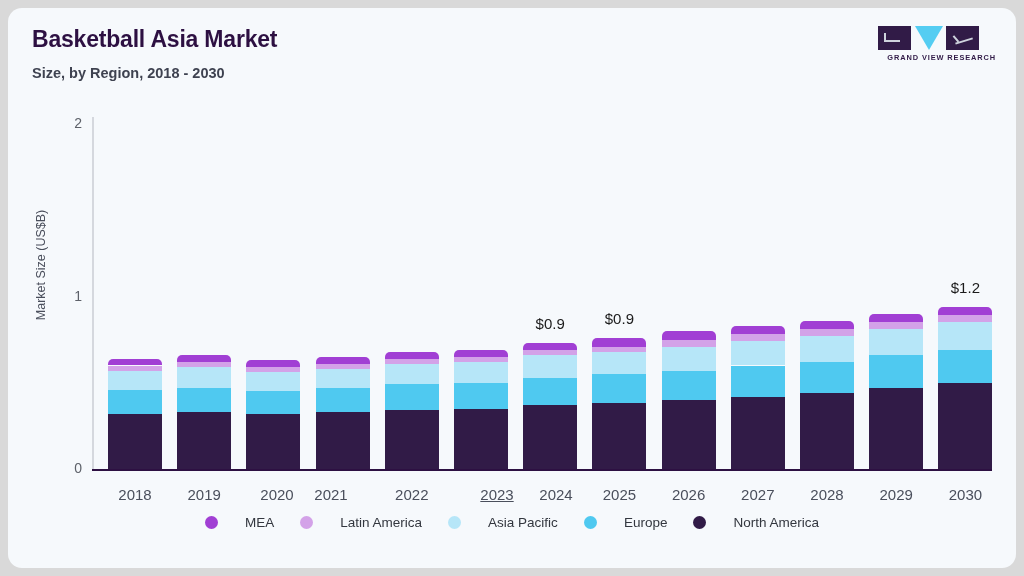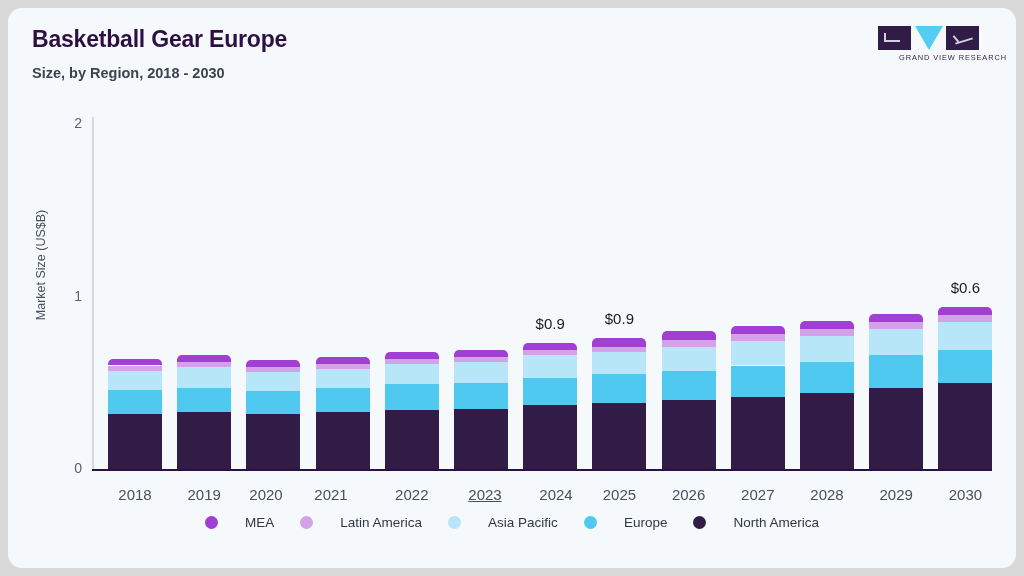--- a/index.html
+++ b/index.html
@@ -29,22 +29,22 @@
   .lg-blk{position:absolute;top:0;width:33px;height:24px;background:#311b47;}
   #lg-b1{left:0;}
   #lg-b3{left:68px;}
   .lg-line{position:absolute;background:#cfd3dd;}
   #lg-tri{
     position:absolute;left:37px;top:0;width:0;height:0;
     border-left:14px solid transparent;border-right:14px solid transparent;
     border-top:24px solid #54cdf2;
   }
   #lg-text{
-    position:absolute;left:16px;top:27px;width:118px;
-    text-align:center;font-size:7.4px;font-weight:normal;
+    position:absolute;left:0;top:27px;width:118px;
+    text-align:right;font-size:7.4px;font-weight:bold;
     letter-spacing:0.9px;color:#311b47;
   }
   
   #plot{
     position:absolute;left:0;top:0;width:1008px;height:560px;
   }
   #ylabel{
     position:absolute;left:-47px;top:250px;width:160px;
     transform:rotate(-90deg);
     text-align:center;font-size:12.5px;color:#4a4f5c;
@@ -79,21 +79,21 @@
   }
   .leg-item{display:flex;align-items:center;gap:7px;}
   .leg-dot{width:13px;height:13px;border-radius:50%;}
   .leg-label{font-size:13.5px;color:#33373f;margin-left:20px;}
 </style>
 </head>
 <body>
 
 <div id="card">
 
-  <div id="title">Basketball Gear Europe</div>
+  <div id="title">Basketball Asia Market</div>
   <div id="subtitle">Size, by Region, 2018 - 2030</div>
 
   <div id="logo">
     <div class="lg-blk" id="lg-b1">
       <div class="lg-line" style="left:6px;top:7px;width:1.6px;height:9px;"></div>
       <div class="lg-line" style="left:6px;top:14px;width:16px;height:1.6px;"></div>
     </div>
     <div id="lg-tri"></div>
     <div class="lg-blk" id="lg-b3">
       <div class="lg-line" style="left:9px;top:14px;width:18px;height:1.6px;transform:rotate(-17deg);"></div>
@@ -200,35 +200,35 @@
           <div class="seg" style="background: rgb(79, 201, 240); height: 32.775px; bottom: 86.25px;"></div>
           <div class="seg" style="background: rgb(182, 230, 248); height: 27.6px; bottom: 119.025px;"></div>
           <div class="seg" style="background: rgb(211, 162, 232); height: 6.9px; bottom: 146.625px;"></div>
           <div class="seg seg-top" style="background: rgb(161, 63, 212); height: 8.625px; bottom: 153.525px;"></div>
         </div>
       </div>
     <div id="xaxis-line"></div>
     <div id="xticks-container">
         <div class="xtick" style="left: 82px; top: 478px;">2018</div>
         <div class="xtick" style="left: 151.2px; top: 478px;">2019</div>
-        <div class="xtick" style="left: 213px; top: 478px;">2020</div>
+        <div class="xtick" style="left: 224px; top: 478px;">2020</div>
         <div class="xtick" style="left: 278px; top: 478px;">2021</div>
         <div class="xtick" style="left: 358.8px; top: 478px;">2022</div>
-        <div class="xtick" style="left: 432px; top: 478px; text-decoration: underline;">2023</div>
+        <div class="xtick" style="left: 444px; top: 478px; text-decoration: underline;">2023</div>
         <div class="xtick" style="left: 503px; top: 478px;">2024</div>
         <div class="xtick" style="left: 566.4px; top: 478px;">2025</div>
         <div class="xtick" style="left: 635.6px; top: 478px;">2026</div>
         <div class="xtick" style="left: 704.8px; top: 478px;">2027</div>
         <div class="xtick" style="left: 774px; top: 478px;">2028</div>
         <div class="xtick" style="left: 843.2px; top: 478px;">2029</div>
         <div class="xtick" style="left: 912.4px; top: 478px;">2030</div>
       </div>
   <div class="bar-label" style="left: 497.2px; top: 307.075px;">$0.9</div>
       <div class="bar-label" style="left: 566.4px; top: 301.9px;">$0.9</div>
-      <div class="bar-label" style="left: 912.4px; top: 270.85px;">$0.6</div>
+      <div class="bar-label" style="left: 912.4px; top: 270.85px;">$1.2</div>
     </div>
 
   <div id="legend">
       <div class="leg-item">
         <span class="leg-dot" style="background: rgb(161, 63, 212);"></span>
         <span class="leg-label">MEA</span>
       </div>
       <div class="leg-item">
         <span class="leg-dot" style="background: rgb(211, 162, 232);"></span>
         <span class="leg-label">Latin America</span>

